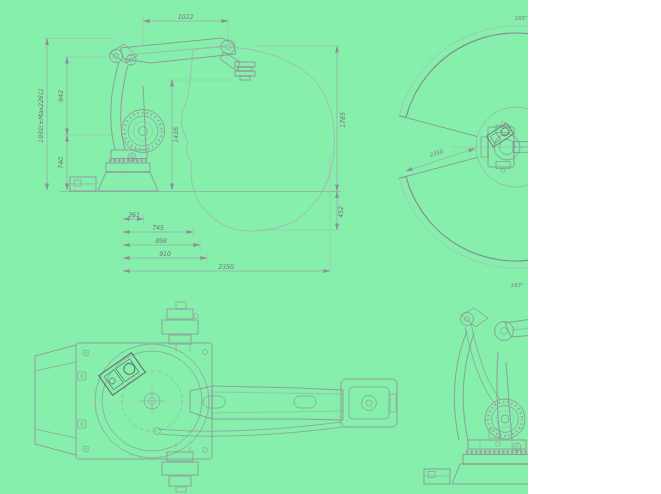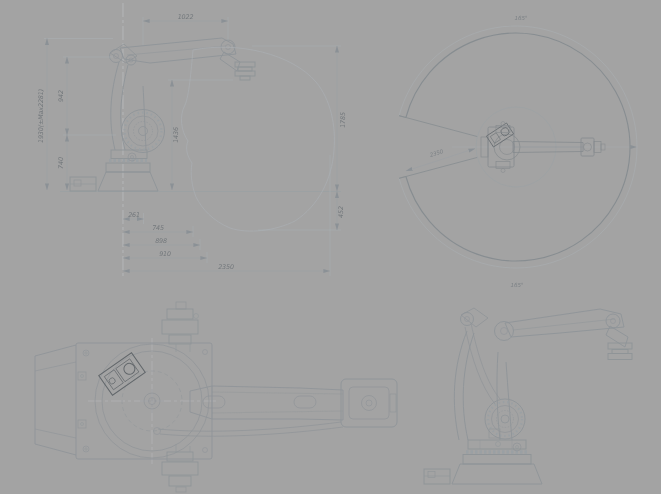--- a/index.html
+++ b/index.html
@@ -1,16 +1,16 @@
 <!DOCTYPE html>
 <html><head>
 <meta charset="utf-8">
 <style>
   html,body{margin:0;padding:0;background:#fff;}
-  .canvas{position:relative;width:661px;height:494px;background:#a3a3a3;overflow:hidden;
+  .canvas{position:relative;width:528px;height:494px;background:#86efac;overflow:hidden;
           font-family:"DejaVu Sans", sans-serif;}
   svg{display:block}
   .dim{font-family:"DejaVu Sans", sans-serif;font-style:italic;font-size:6.4px;
        fill:#73787c;letter-spacing:-0.15px;}
   .dim-sm{font-family:"DejaVu Sans", sans-serif;font-style:italic;font-size:5.6px;
        fill:#7d8286;letter-spacing:-0.15px;}
 </style>
 </head>
 <body>
 

